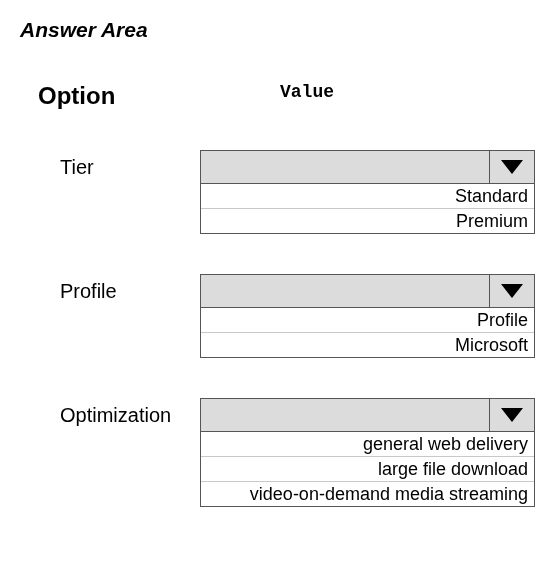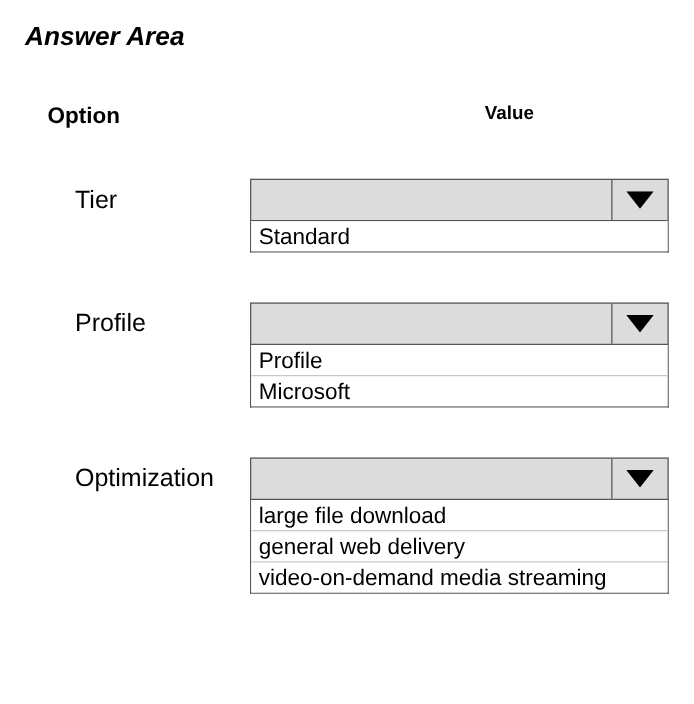--- a/index.html
+++ b/index.html
@@ -19,31 +19,32 @@
     font-weight: bold;
     margin-bottom: 40px;
     font-style: italic;
   }
   .headers {
     display: flex;
     margin-bottom: 40px;
   }
   .header-option {
     width: 180px;
-    font-size: 18px;
+    font-size: 24px;
     font-weight: bold;
     padding-left: 18px;
     box-sizing: border-box;
   }
   .header-value {
     flex: 1;
-    font-size: 15px;
+    font-size: 18px;
     font-weight: bold;
-    text-align: center;
+    text-align: left;
     padding-left: 80px;
+    font-family: Liberation Mono, monospace;
   }
   .row {
     display: flex;
     align-items: flex-start;
     margin-bottom: 40px;
   }
   .row-label {
     width: 180px;
     font-size: 20px;
     padding-top: 6px;
@@ -75,20 +76,21 @@
   }
   .caret svg {
     display: block;
   }
   .option-list {
     border-left: 1px solid #555;
     border-right: 1px solid #555;
     border-bottom: 1px solid #555;
     background: #fff;
     box-sizing: border-box;
+    text-align: right;
   }
   .option-item {
     font-size: 18px;
     padding: 1px 6px 1px 6px;
     line-height: 22px;
     background: #fff;
   }
   .option-item + .option-item {
     border-top: 1px solid #c8c8c8;
   }
@@ -113,20 +115,21 @@
         <div class="dropdown-caret-cell">
           <span class="caret">
             <svg width="22" height="14" viewBox="0 0 22 14">
                 <polygon points="0,0 22,0 11,14" fill="#000"></polygon>
               </svg>
           </span>
         </div>
       </div>
       <div class="option-list">
         <div class="option-item">Standard</div>
+        <div class="option-item">Premium</div>
       </div>
     </div>
   </div>
 
   <div class="row">
     <div class="row-label">Profile</div>
     <div class="dropdown-group">
       <div class="dropdown-trigger">
         <div class="dropdown-display"></div>
         <div class="dropdown-caret-cell">
@@ -151,20 +154,20 @@
         <div class="dropdown-display"></div>
         <div class="dropdown-caret-cell">
           <span class="caret">
             <svg width="22" height="14" viewBox="0 0 22 14">
                 <polygon points="0,0 22,0 11,14" fill="#000"></polygon>
               </svg>
           </span>
         </div>
       </div>
       <div class="option-list">
+        <div class="option-item">general web delivery</div>
         <div class="option-item">large file download</div>
-        <div class="option-item">general web delivery</div>
         <div class="option-item">video-on-demand media streaming</div>
       </div>
     </div>
   </div>
 
 </div>
 
 </body></html>

